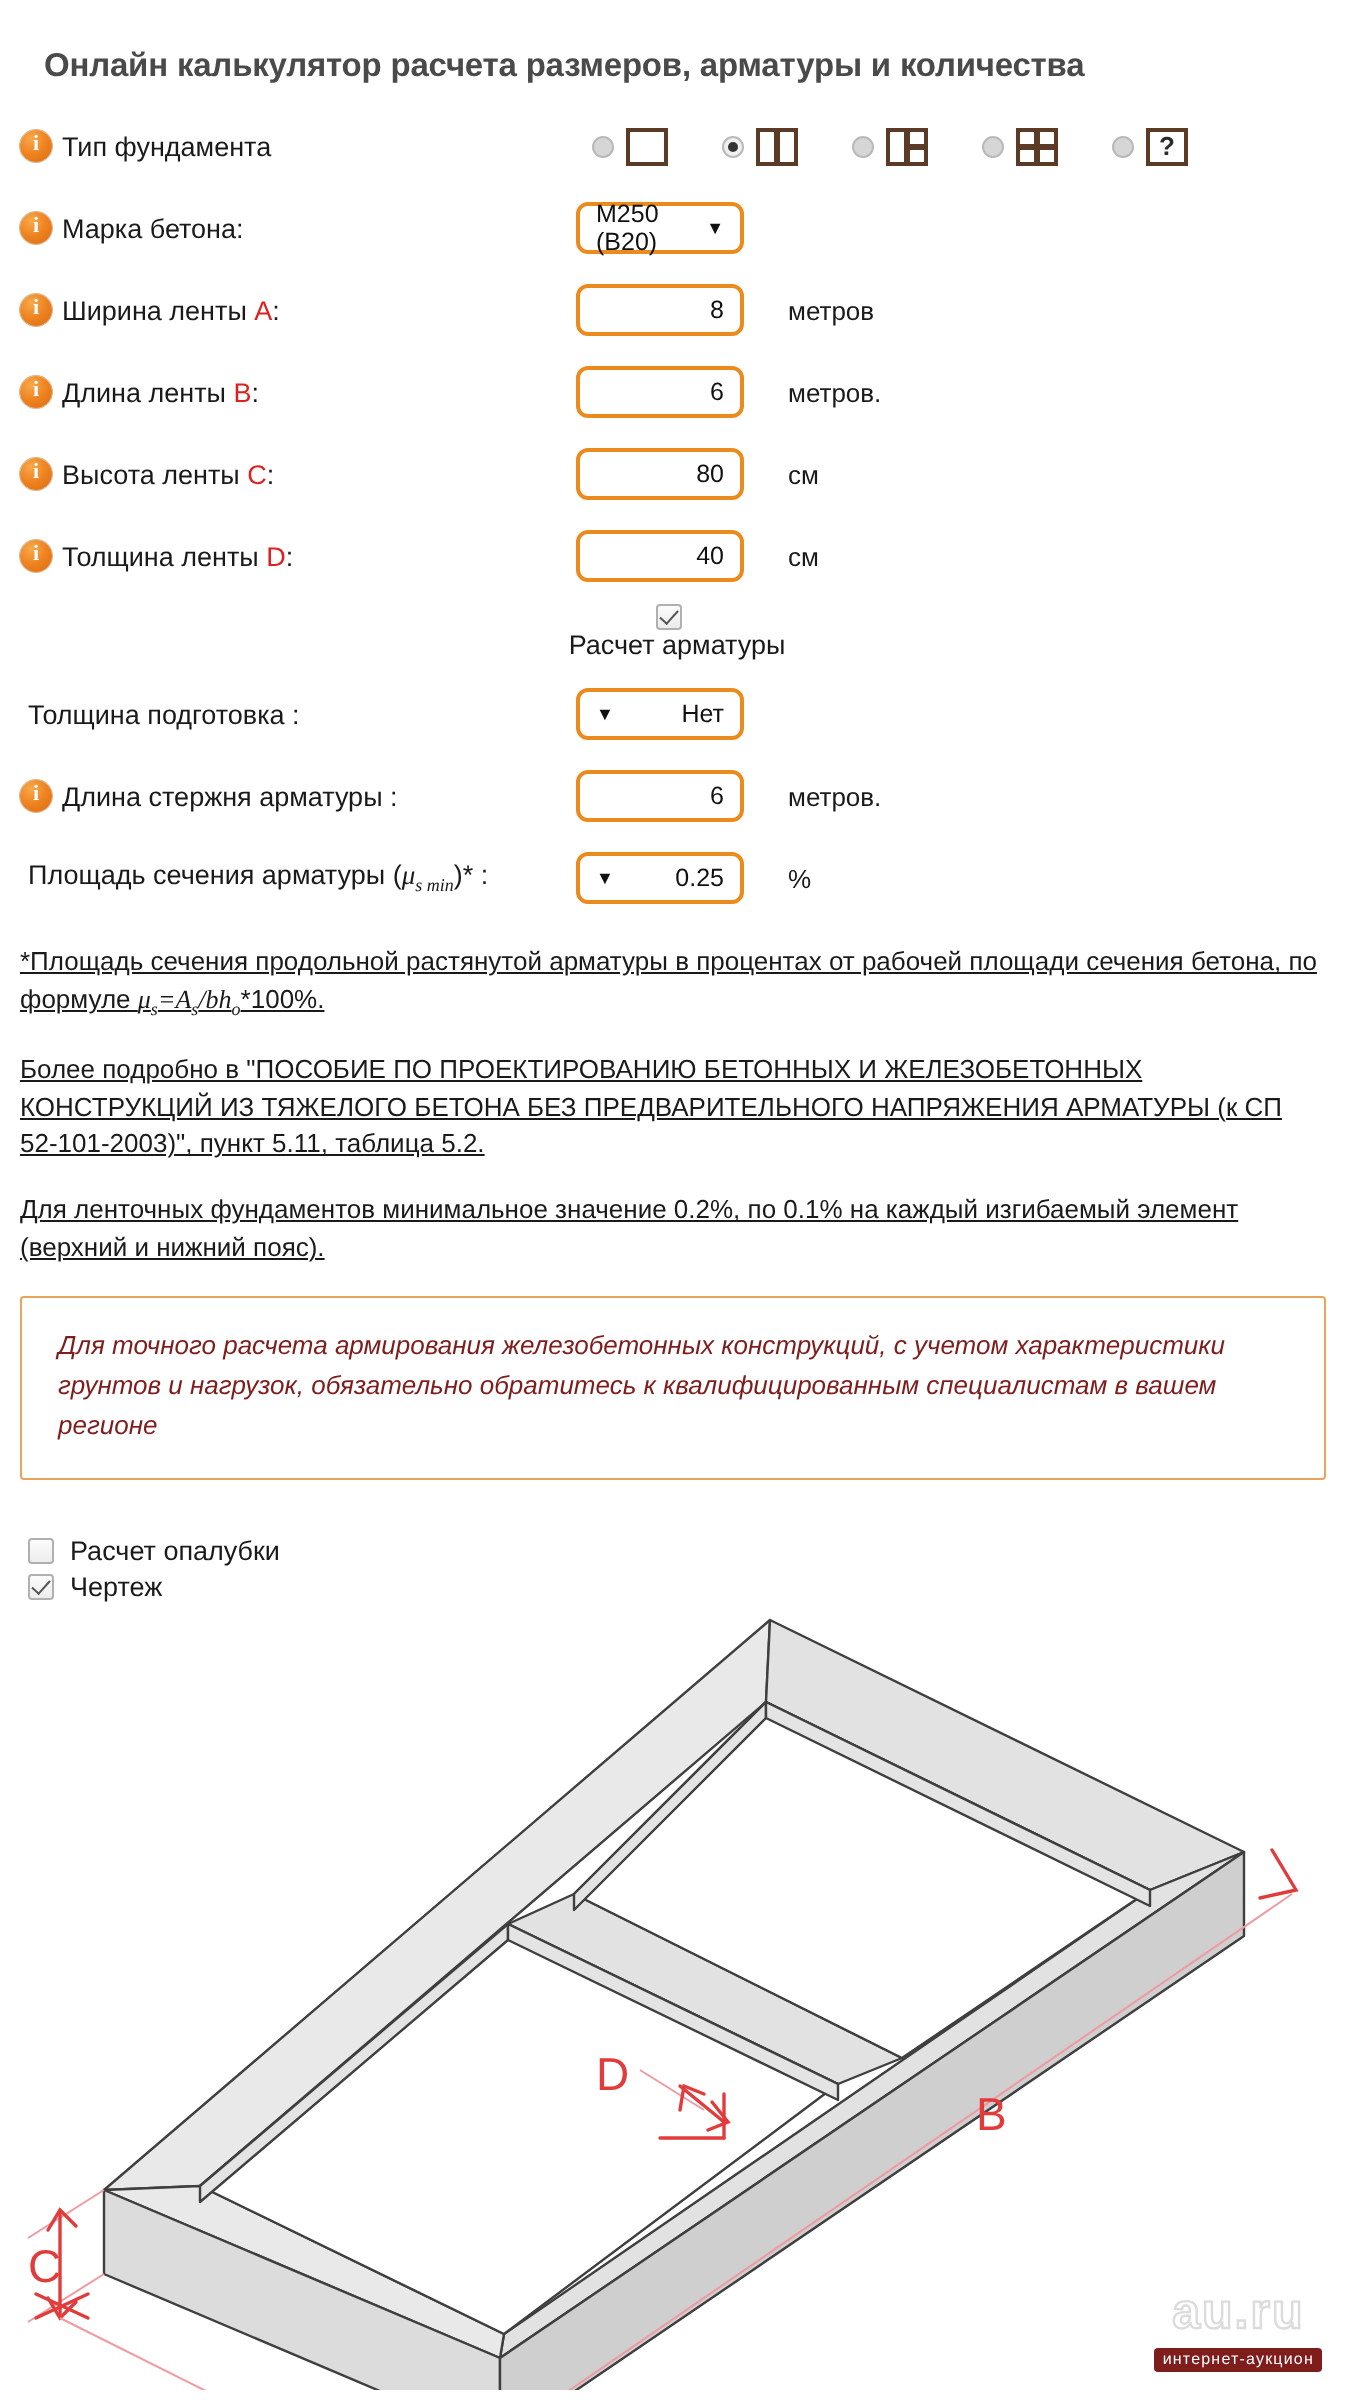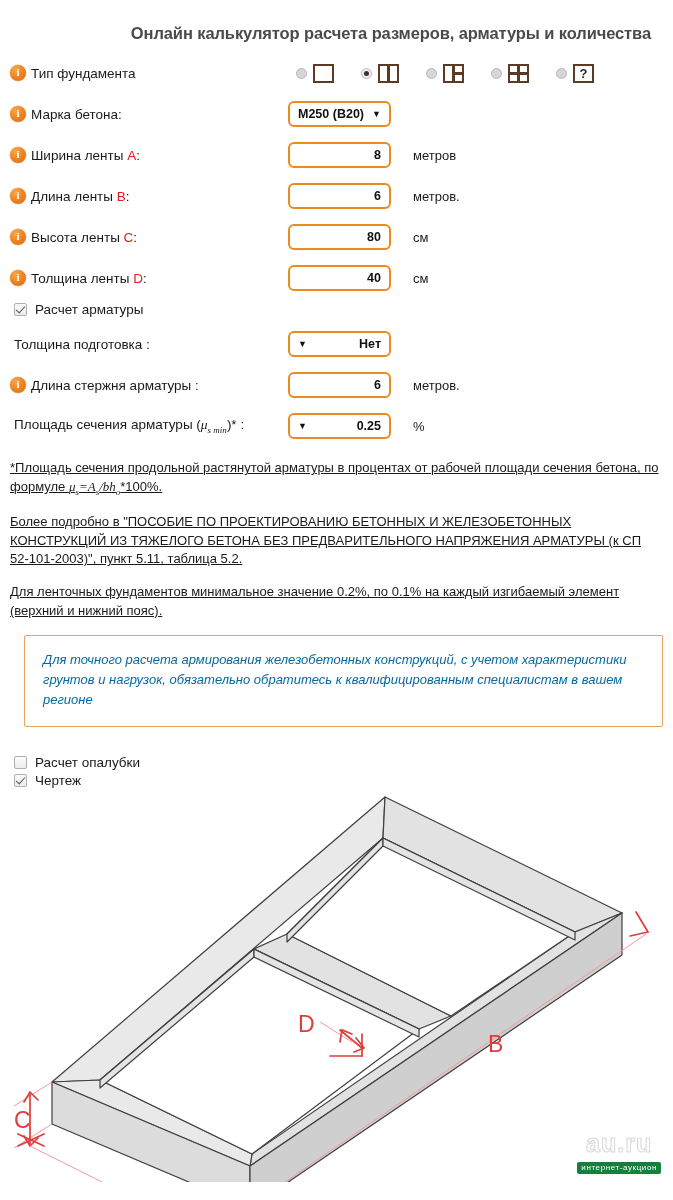--- a/index.html
+++ b/index.html
@@ -11,21 +11,21 @@
   body {
     width: 673px; height: 1200px;
     position: relative;
     font-family: "Liberation Sans", sans-serif;
     color: #1a1a1a;
     overflow: hidden;
   }
 
   
   .page-title {
-    text-align: right;
+    text-align: left;
     font-size: 16.5px;
     font-weight: bold;
     color: #4a4a4a;
     line-height: 1.35;
     padding: 22px 22px 6px 22px;
     letter-spacing: -0.1px;
   }
   .title-line { display: block; }
 
   
@@ -71,29 +71,29 @@
     top: -0.5px;
   }
 
   
   .ctrl-cell {
     display: flex;
     align-items: center;
     flex: 1 1 auto;
   }
   .field {
-    width: 103px;
+    width: 84px;
     height: 26px;
     border: 2px solid #ec8b1d;
     border-radius: 6px;
     background: #ffffff;
     display: flex;
     align-items: center;
     font-size: 12.5px;
-    font-weight: bold;
+    font-weight: normal;
     color: #111;
     padding: 0 8px;
   }
   .field.num {
     justify-content: flex-end;
   }
   .select-lr {
     justify-content: space-between;
   }
   .select-rl {
@@ -202,28 +202,28 @@
     color: #1a1a1a;
     margin: 0 10px 14px 10px;
     text-decoration: underline;
   }
   .para.first { margin-top: 16px; }
   .frm { font-family: "Liberation Serif", serif; font-style: italic; }
   sub.sm { font-size: 9px; }
 
   
   .notice {
-    margin: 4px 10px 0 24px;
+    margin: 4px 10px 0 10px;
     border: 1px solid #e8a55a;
     border-radius: 2px;
     padding: 14px 18px 16px 18px;
     font-style: italic;
     font-size: 13px;
     line-height: 1.55;
-    color: #0369a1;
+    color: #7f1d1d;
   }
 
   .checks-block {
     margin: 28px 10px 0 14px;
   }
 
   
   .drawing-wrap {
     position: relative;
     width: 673px;
@@ -244,21 +244,21 @@
     font-weight: bold;
     color: #ffffff;
     letter-spacing: 1px;
     -webkit-text-stroke: 1.2px #dcdcdc;
     line-height: 1;
   }
   .wm-sub {
     margin-top: 2px;
     font-size: 8px;
     color: #ffffff;
-    background: #15803d;
+    background: #7f1d1d;
     letter-spacing: 0.6px;
     padding: 1px 4px;
     border-radius: 2px;
     display: inline-block;
     line-height: 1.2;
   }
 </style>
 </head>
 <body>
 
@@ -379,21 +379,21 @@
       <span class="label-text"><span>Толщина ленты </span><span class="dim-letter">D</span><span>:</span></span>
     </div>
     <div class="ctrl-cell">
       <div class="field num">
         <span>40</span>
       </div>
       <span class="unit">см</span>
     </div>
   </div>
 
-  <div class="check-row" style="margin:4px 0 10px 4px;">
+  <div class="check-row" style="margin:4px 0 10px 4px;flex-direction:column;">
     <span class="chk checked"></span>
     <span>Расчет арматуры</span>
   </div>
 
   <div class="row">
     <div class="label-cell" style="padding-left:4px;">
       <span class="label-text">Толщина подготовка :</span>
     </div>
     <div class="ctrl-cell">
       <div class="field select-rl">

